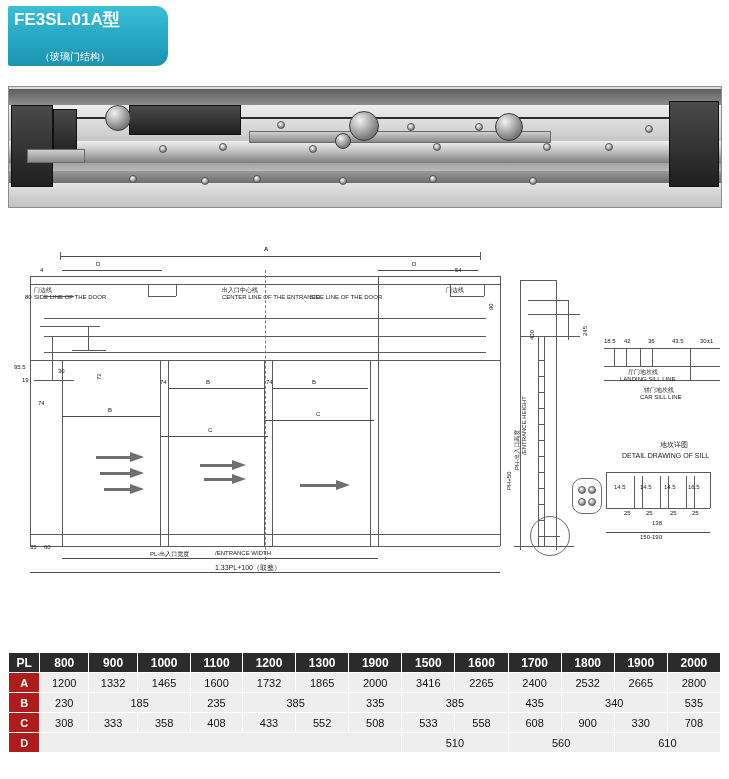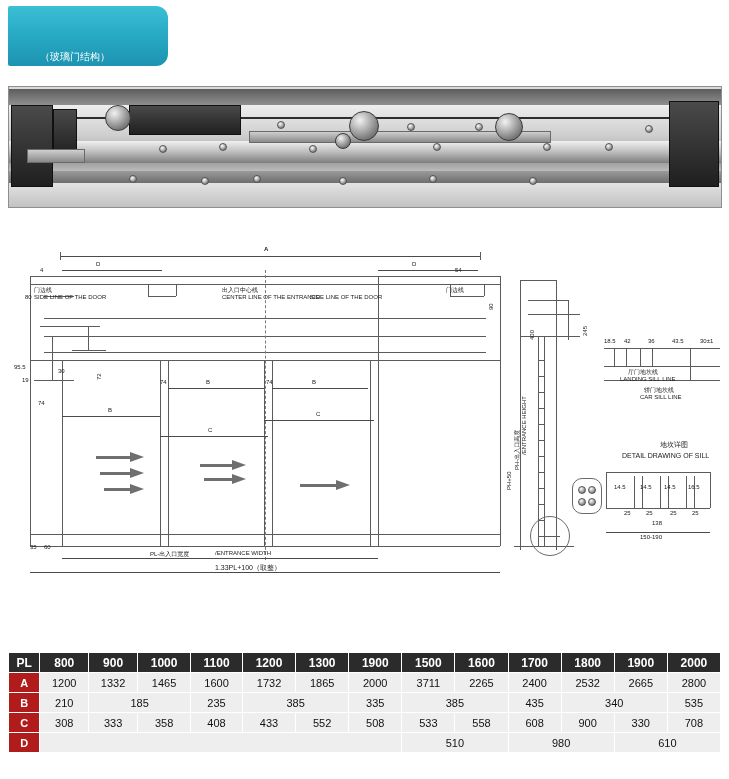--- a/index.html
+++ b/index.html
@@ -131,20 +131,21 @@
   table.spec tbody td.rowhdr{
     background:#b01c1c;color:#fff;font-weight:bold;
   }
   table.spec tbody td.blank{background:#eeeeee;}
 </style>
 </head>
 <body>
 
 <div class="header">
   <div class="header-badge"></div>
+  <div class="header-title">FE3SL.01A型</div>
   <div class="header-sub2">（玻璃门结构）</div>
 </div>
 
 <div class="photo">
   <div class="topband"></div>
   <div class="rail"></div>
   <div class="rail2"></div>
   <div class="belt"></div>
 
   <div class="blockdark" style="left:2px;top:18px;width:40px;height:80px;"></div>
@@ -387,31 +388,31 @@
 
     <tr>
       <td class="rowhdr">A</td>
       <td>1200</td>
       <td>1332</td>
       <td>1465</td>
       <td>1600</td>
       <td>1732</td>
       <td>1865</td>
       <td>2000</td>
-      <td>3711</td>
+      <td>3416</td>
       <td>2265</td>
       <td>2400</td>
       <td>2532</td>
       <td>2665</td>
       <td>2800</td>
     </tr>
 
     <tr>
       <td class="rowhdr">B</td>
-      <td>210</td>
+      <td>230</td>
       <td colspan="2">185</td>
       <td>235</td>
       <td colspan="2">385</td>
       <td>335</td>
       <td colspan="2">385</td>
       <td>435</td>
       <td colspan="2">340</td>
       <td>535</td>
     </tr>
 
@@ -429,17 +430,17 @@
       <td>608</td>
       <td>900</td>
       <td>330</td>
       <td>708</td>
     </tr>
 
     <tr>
       <td class="rowhdr">D</td>
       <td class="blank" colspan="7"></td>
       <td colspan="2">510</td>
-      <td colspan="2">980</td>
+      <td colspan="2">560</td>
       <td colspan="2">610</td>
     </tr>
   </tbody>
 </table>
 
 </body></html>

